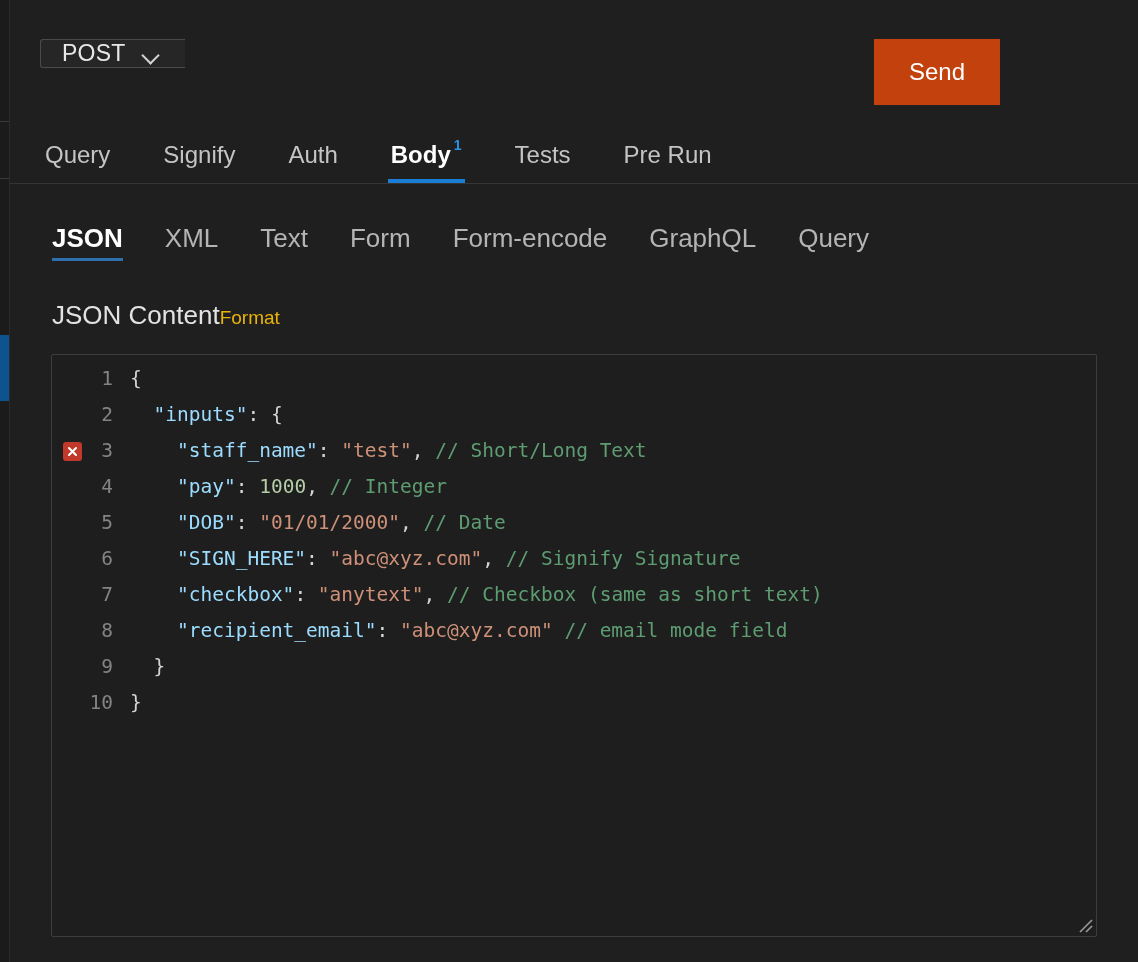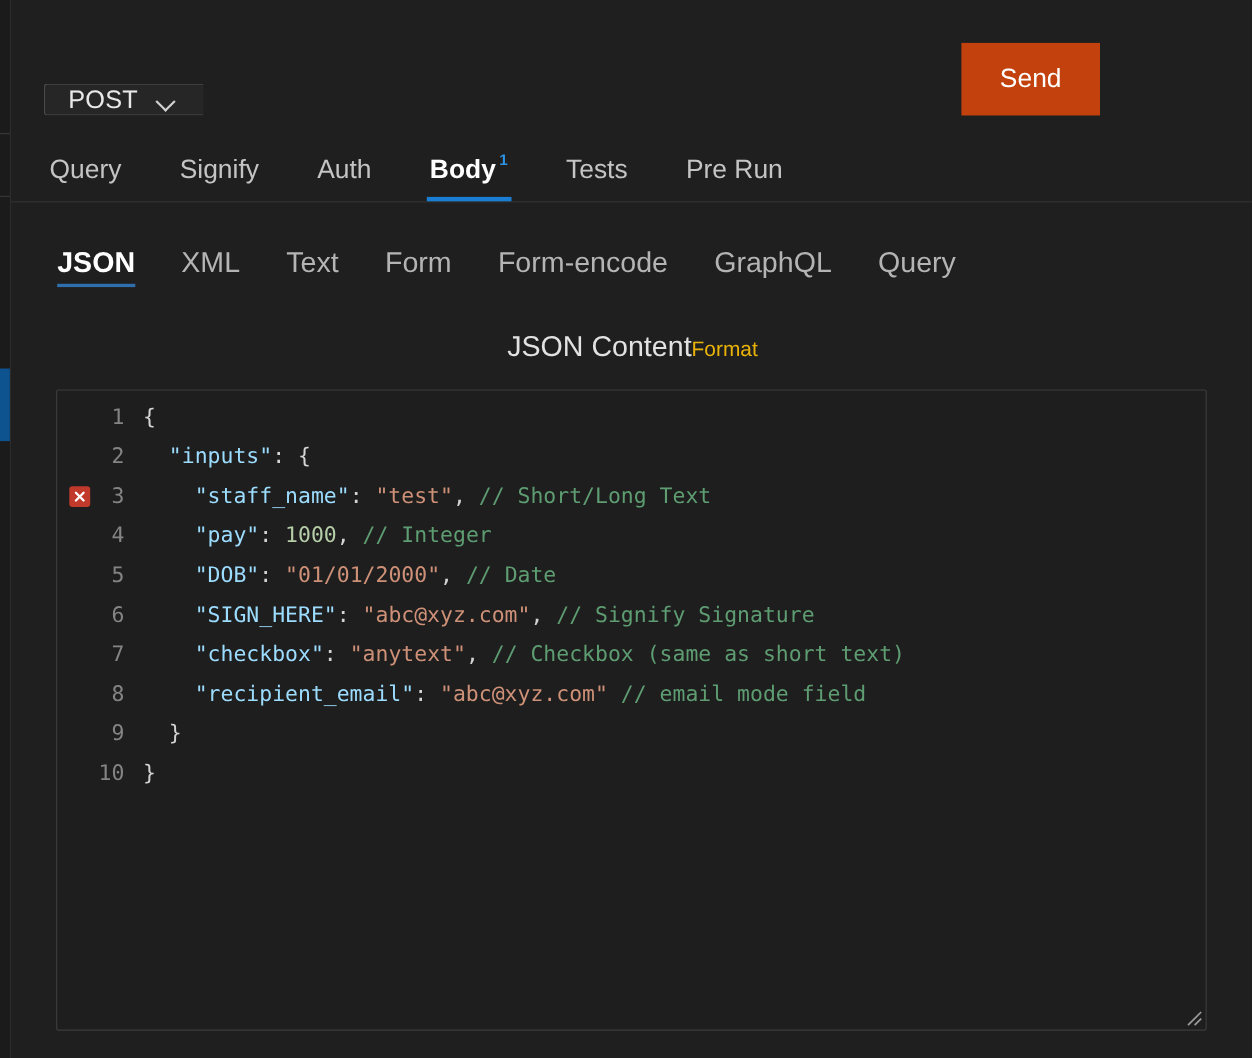--- a/index.html
+++ b/index.html
@@ -60,21 +60,21 @@
   }
 
   
   .urlbar {
     position: absolute;
     left: 30px;
     top: 39px;
     width: 960px;
     height: 66px;
     display: flex;
-    align-items: flex-end;
+    align-items: flex-start;
   }
   .method-select {
     width: 145px;
     background: #262626;
     border: 1px solid #4a4a4a;
     border-right: none;
     border-radius: 3px 0 0 3px;
     display: flex;
     align-items: center;
     padding-left: 21px;
@@ -204,21 +204,21 @@
   }
 
   
   .content-head {
     position: absolute;
     left: 42px;
     top: 300px;
     width: 1046px;
     display: flex;
     align-items: baseline;
-    justify-content: center;
+    justify-content: flex-start;
   }
   .content-title {
     font-size: 26px;
     color: #e2e2e2;
   }
   .format-link {
     font-size: 19px;
     color: #eab308;
     cursor: pointer;
     user-select: none;

